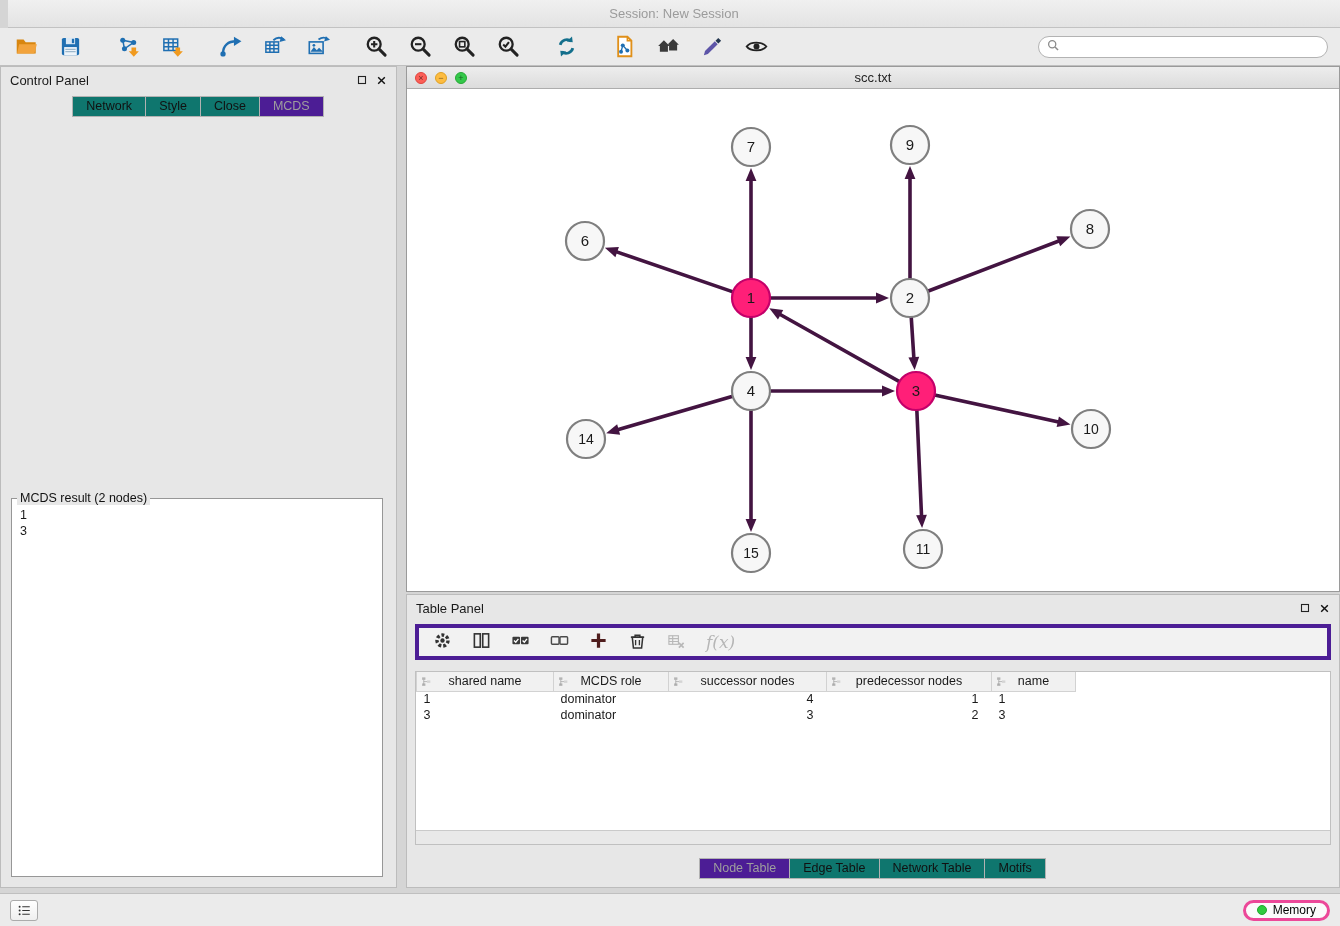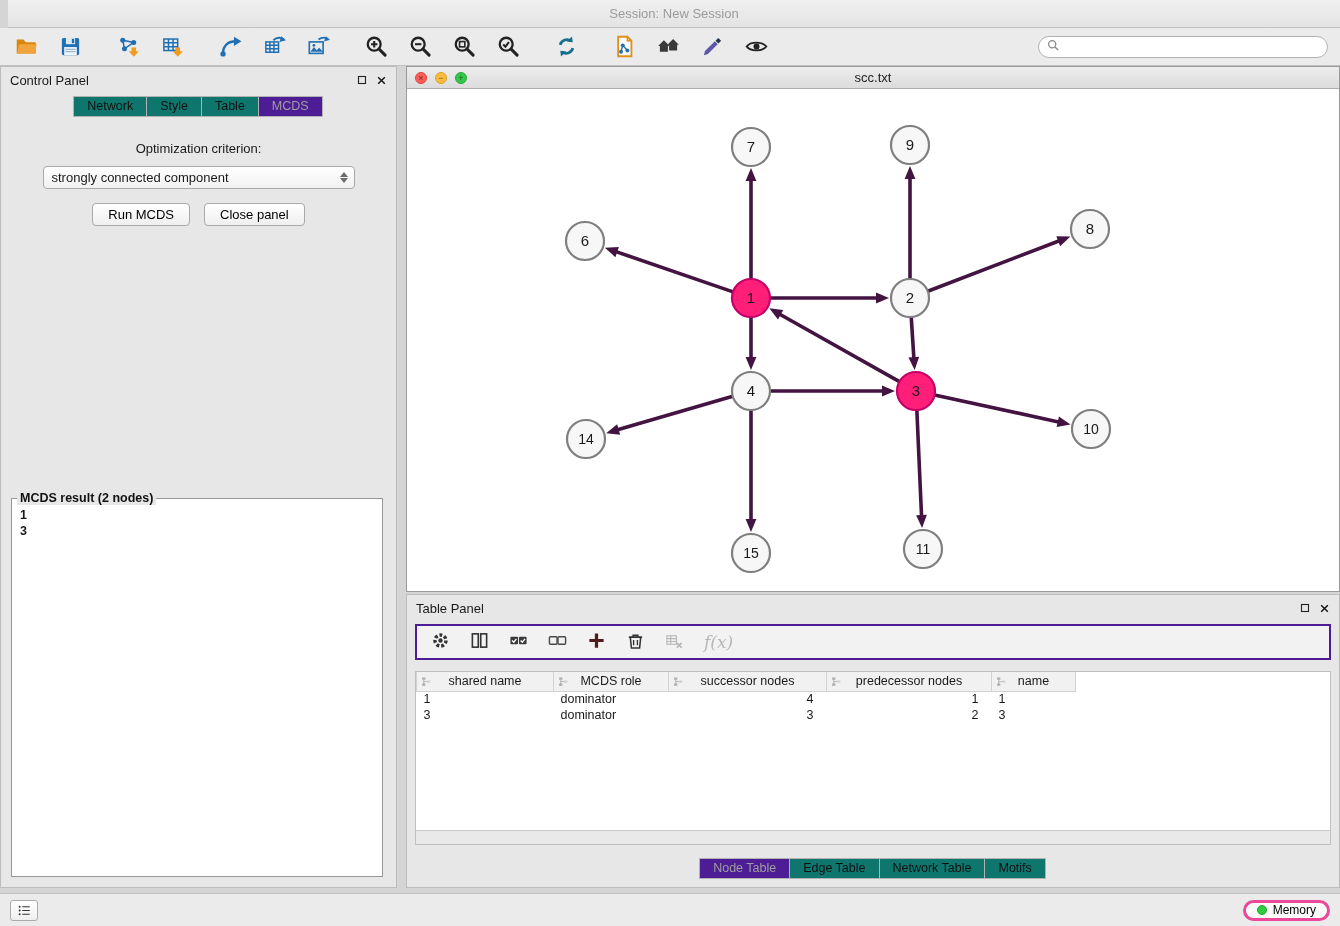--- a/index.html
+++ b/index.html
@@ -64,21 +64,21 @@
   .stepper i { width:0; height:0; border-left:4px solid transparent; border-right:4px solid transparent; display:block; }
   .stepper .up { border-bottom:5px solid #6b6b6b; }
   .stepper .down { border-top:5px solid #6b6b6b; }
   .btnrow { margin-top:14px; display:flex; justify-content:center; gap:14px; }
   .pushbtn {
     border:1px solid #a9a9a9; border-radius:4px; background:linear-gradient(#ffffff,#efefef);
     padding:3px 15px; font-size:13px; cursor:pointer; font-family:"Liberation Sans", sans-serif;
   }
   .result-fs {
     position:absolute; left:10px; right:13px; top:424px; bottom:10px;
-    border:1px solid #979797; background:#fff; padding:0;font-weight:bold;
+    border:1px solid #979797; background:#fff; padding:0;
   }
   .result-fs legend { font-size:12.5px; margin-left:5px; padding:0 3px; background:#e7e7e7; color:#111; }
   .result-list { padding:2px 8px; text-align:left; }
   .result-item { font-size:12.5px; line-height:16px; }
   
   .net-window {
     position:absolute; left:406px; top:66px; width:934px; height:526px;
     background:#fff; border:1px solid #9a9a9a;
   }
   .nw-titlebar {
@@ -94,21 +94,21 @@
   .light.close { background:#fc5f57; border-color:#df443e; }
   .light.minimize { background:#fdbc40; border-color:#dfa123; }
   .light.zoom { background:#34c84a; border-color:#26a835; }
   .net-canvas { display:block; background:#fff; }
   
   .table-panel {
     position:absolute; left:406px; top:594px; width:934px; height:294px;
     background:#e7e7e7; border:1px solid #bcbcbc;
   }
   .tp-toolbar {
-    margin:3px 8px 0; height:36px; border:2px solid #4c1d95; background:#f2f2f2;
+    margin:3px 8px 0; height:36px; border:4px solid #4c1d95; background:#f2f2f2;
     display:flex; align-items:center; gap:20px; padding:0 14px;
   }
   .tbtn2 { background:none; border:none; padding:0; cursor:pointer; display:flex; align-items:center; }
   .tbtn2.disabled { opacity:.9; cursor:default; }
   .fx { font-family:"DejaVu Serif", serif; font-style:italic; font-size:17px; color:#b0b0b0; }
   .tp-table {
     position:absolute; left:8px; right:8px; top:76px; bottom:42px;
     border:1px solid #c0c0c0; background:#fff; overflow:hidden;
   }
   table.datatable { border-collapse:collapse; width:100%; table-layout:fixed; }
@@ -343,37 +343,23 @@
       <button class="wctrl" id="cp-close">
           <svg viewBox="0 0 20 20" width="11" height="11" xmlns="http://www.w3.org/2000/svg">
             <path d="M4 4l12 12M16 4L4 16" stroke="#111" stroke-width="2.6"></path>
           </svg>
         </button>
     </span>
   </div>
   <div class="tabrow" id="cp-tabs">
       <div class="tab">Network</div>
       <div class="tab">Style</div>
-      <div class="tab">Table</div>
+      <div class="tab">Close</div>
       <div class="tab active">MCDS</div>
     </div>
-  <div class="cp-body">
-    <div class="opt-label">Optimization criterion:</div>
-    <div class="dropdown">
-      <span class="dd-label">strongly connected component</span>
-      <span class="stepper">
-          <i class="up"></i>
-          <i class="down"></i>
-        </span>
-    </div>
-    <div class="btnrow">
-      <button class="pushbtn">Run MCDS</button>
-      <button class="pushbtn">Close panel</button>
-    </div>
-  </div>
   <fieldset class="result-fs">
     <legend>MCDS result (2 nodes)</legend>
     <div class="result-list" id="result-list">
         <div class="result-item">1</div>
         <div class="result-item">3</div>
       </div>
   </fieldset>
 </div>
 
 <div class="net-window">

